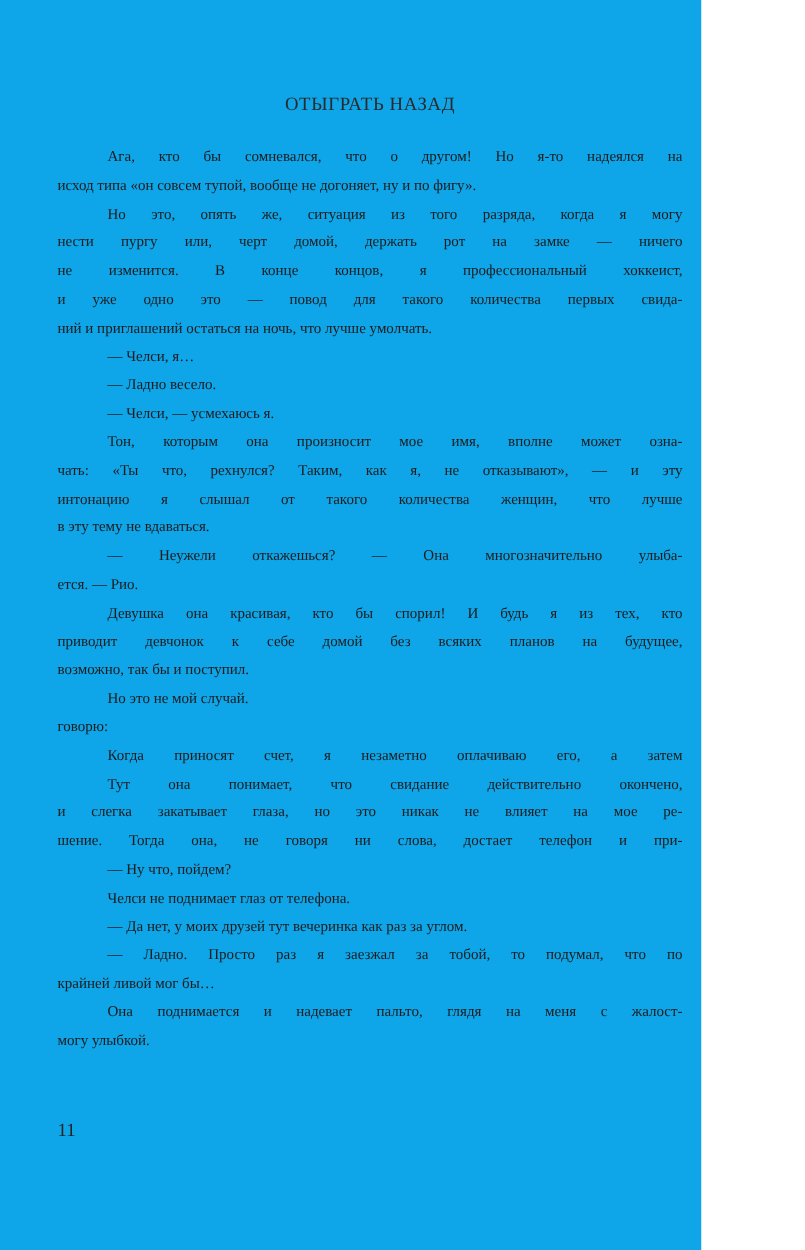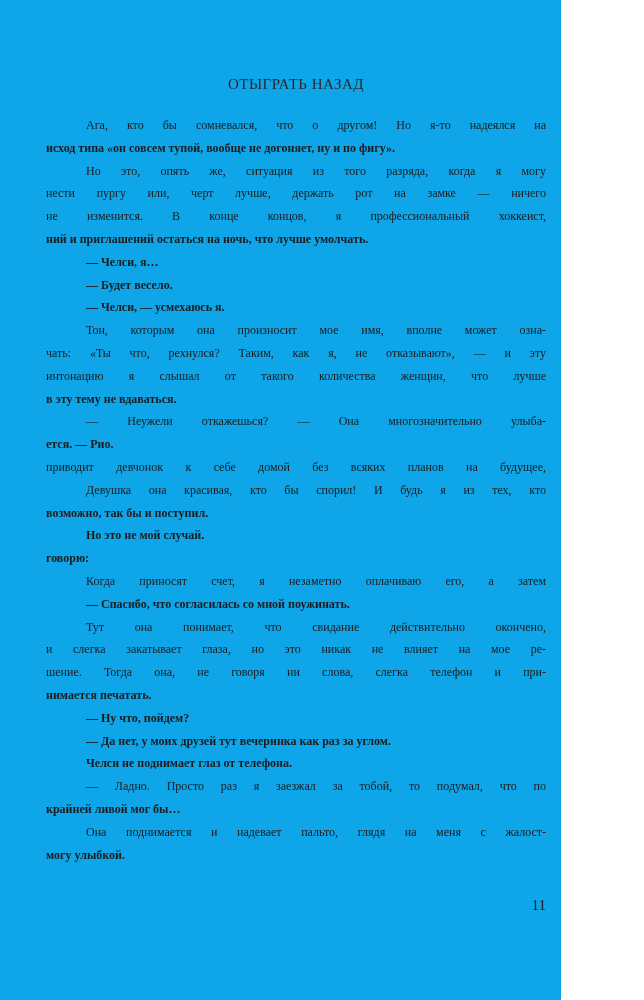--- a/index.html
+++ b/index.html
@@ -35,97 +35,94 @@
     font-size: 12px;
     line-height: 22.8px;
     color: #1c1c1c;
   }
   .para { text-indent: 0; }
   .line {
     display: block;
     text-align: justify;
     text-align-last: justify;
   }
-  .line.last { text-align-last: left; font-weight: bold; }
+  .line.last { text-align-last: left; }
   .line.first { text-indent: 40px; }
   .page-number {
     position: absolute;
     top: 897px;
     left: 46px;
     width: 500px;
-    text-align: right;
+    text-align: left;
     font-size: 15px;
     color: #222222;
   }
 </style>
 </head>
 <body>
 
 <div class="page">
   <div class="running-header">ОТЫГРАТЬ НАЗАД</div>
 
   <div class="body-text">
       <p class="para">
         <span class="line first">Ага, кто бы сомневался, что о другом! Но я-то надеялся на</span>
         <span class="line last">исход типа «он совсем тупой, вообще не догоняет, ну и по фигу».</span>
       </p>
       <p class="para">
         <span class="line first">Но это, опять же, ситуация из того разряда, когда я могу</span>
-        <span class="line">нести пургу или, черт лучше, держать рот на замке — ничего</span>
+        <span class="line">нести пургу или, черт домой, держать рот на замке — ничего</span>
         <span class="line">не изменится. В конце концов, я профессиональный хоккеист,</span>
+        <span class="line">и уже одно это — повод для такого количества первых свида-</span>
         <span class="line last">ний и приглашений остаться на ночь, что лучше умолчать.</span>
       </p>
       <p class="para">
         <span class="line first last">— Челси, я…</span>
       </p>
       <p class="para">
-        <span class="line first last">— Будет весело.</span>
+        <span class="line first last">— Ладно весело.</span>
       </p>
       <p class="para">
         <span class="line first last">— Челси, — усмехаюсь я.</span>
       </p>
       <p class="para">
         <span class="line first">Тон, которым она произносит мое имя, вполне может озна-</span>
         <span class="line">чать: «Ты что, рехнулся? Таким, как я, не отказывают», — и эту</span>
         <span class="line">интонацию я слышал от такого количества женщин, что лучше</span>
         <span class="line last">в эту тему не вдаваться.</span>
       </p>
       <p class="para">
         <span class="line first">— Неужели откажешься? — Она многозначительно улыба-</span>
         <span class="line last">ется. — Рио.</span>
       </p>
       <p class="para">
+        <span class="line first">Девушка она красивая, кто бы спорил! И будь я из тех, кто</span>
         <span class="line">приводит девчонок к себе домой без всяких планов на будущее,</span>
-        <span class="line first">Девушка она красивая, кто бы спорил! И будь я из тех, кто</span>
         <span class="line last">возможно, так бы и поступил.</span>
       </p>
       <p class="para">
         <span class="line first last">Но это не мой случай.</span>
       </p>
       <p class="para">
         <span class="line last">говорю:</span>
         <span class="line first">Когда приносят счет, я незаметно оплачиваю его, а затем</span>
       </p>
       <p class="para">
-        <span class="line first last">— Спасибо, что согласилась со мной поужинать.</span>
-      </p>
-      <p class="para">
         <span class="line first">Тут она понимает, что свидание действительно окончено,</span>
         <span class="line">и слегка закатывает глаза, но это никак не влияет на мое ре-</span>
-        <span class="line">шение. Тогда она, не говоря ни слова, слегка телефон и при-</span>
-        <span class="line last">нимается печатать.</span>
+        <span class="line">шение. Тогда она, не говоря ни слова, достает телефон и при-</span>
       </p>
       <p class="para">
         <span class="line first last">— Ну что, пойдем?</span>
       </p>
       <p class="para">
-        <span class="line first last">— Да нет, у моих друзей тут вечеринка как раз за углом.</span>
+        <span class="line first last">Челси не поднимает глаз от телефона.</span>
       </p>
       <p class="para">
-        <span class="line first last">Челси не поднимает глаз от телефона.</span>
+        <span class="line first last">— Да нет, у моих друзей тут вечеринка как раз за углом.</span>
       </p>
       <p class="para">
         <span class="line first">— Ладно. Просто раз я заезжал за тобой, то подумал, что по</span>
         <span class="line last">крайней ливой мог бы…</span>
       </p>
       <p class="para">
         <span class="line first">Она поднимается и надевает пальто, глядя на меня с жалост-</span>
         <span class="line last">могу улыбкой.</span>
       </p>
     </div>

